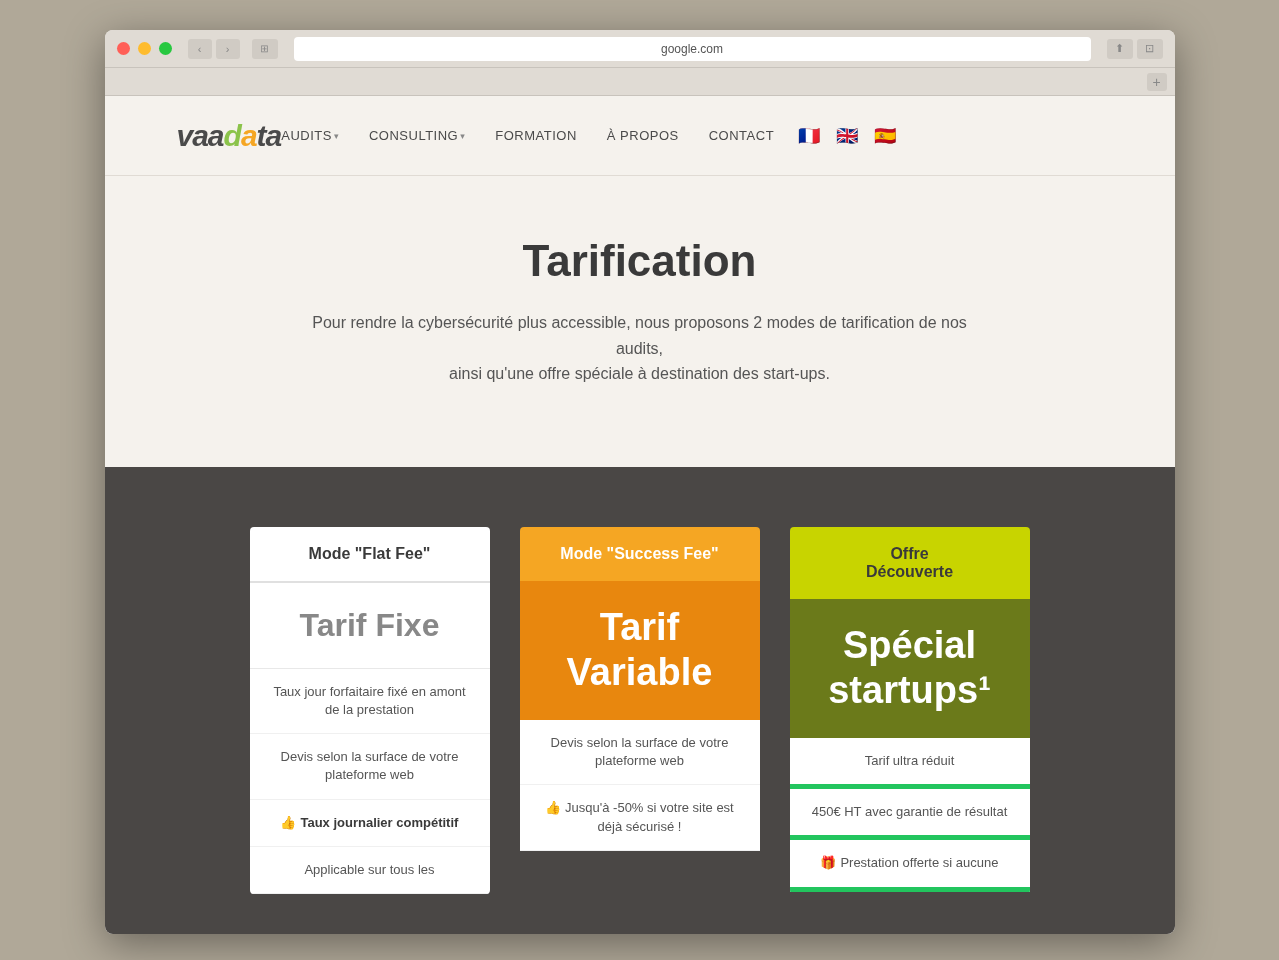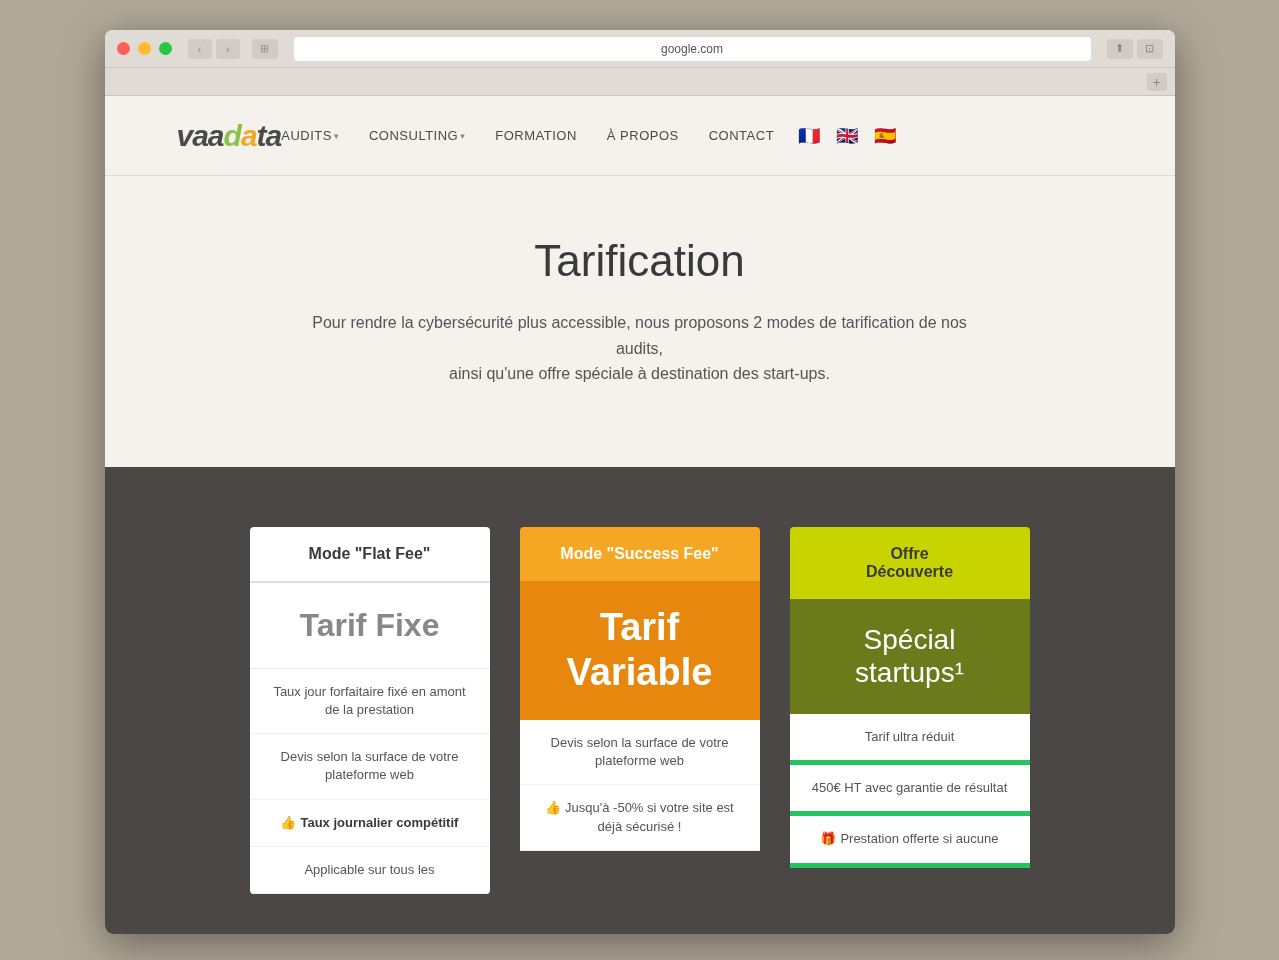--- a/index.html
+++ b/index.html
@@ -189,21 +189,21 @@
 
     
     .hero {
       background: #f5f2ed;
       text-align: center;
       padding: 60px 40px 80px;
     }
 
     .hero-title {
       font-size: 44px;
-      font-weight: 400;
+      font-weight: 700;
       color: #3a3a3a;
       margin-bottom: 24px;
     }
 
     .hero-subtitle {
       font-size: 16px;
       color: #555;
       line-height: 1.6;
       max-width: 700px;
       margin: 0 auto;
@@ -325,22 +325,22 @@
       color: #3a3a3a;
     }
 
     .card-body-green {
       background: #6b7a1a;
       padding: 24px 20px;
       text-align: center;
     }
 
     .card-body-green-title {
-      font-size: 28px;
-      font-weight: 400;
+      font-size: 38px;
+      font-weight: 700;
       color: #fff;
       line-height: 1.2;
     }
 
     .card-features-green {
       background: #fff;
       list-style: none;
     }
 
     .card-feature-green {

